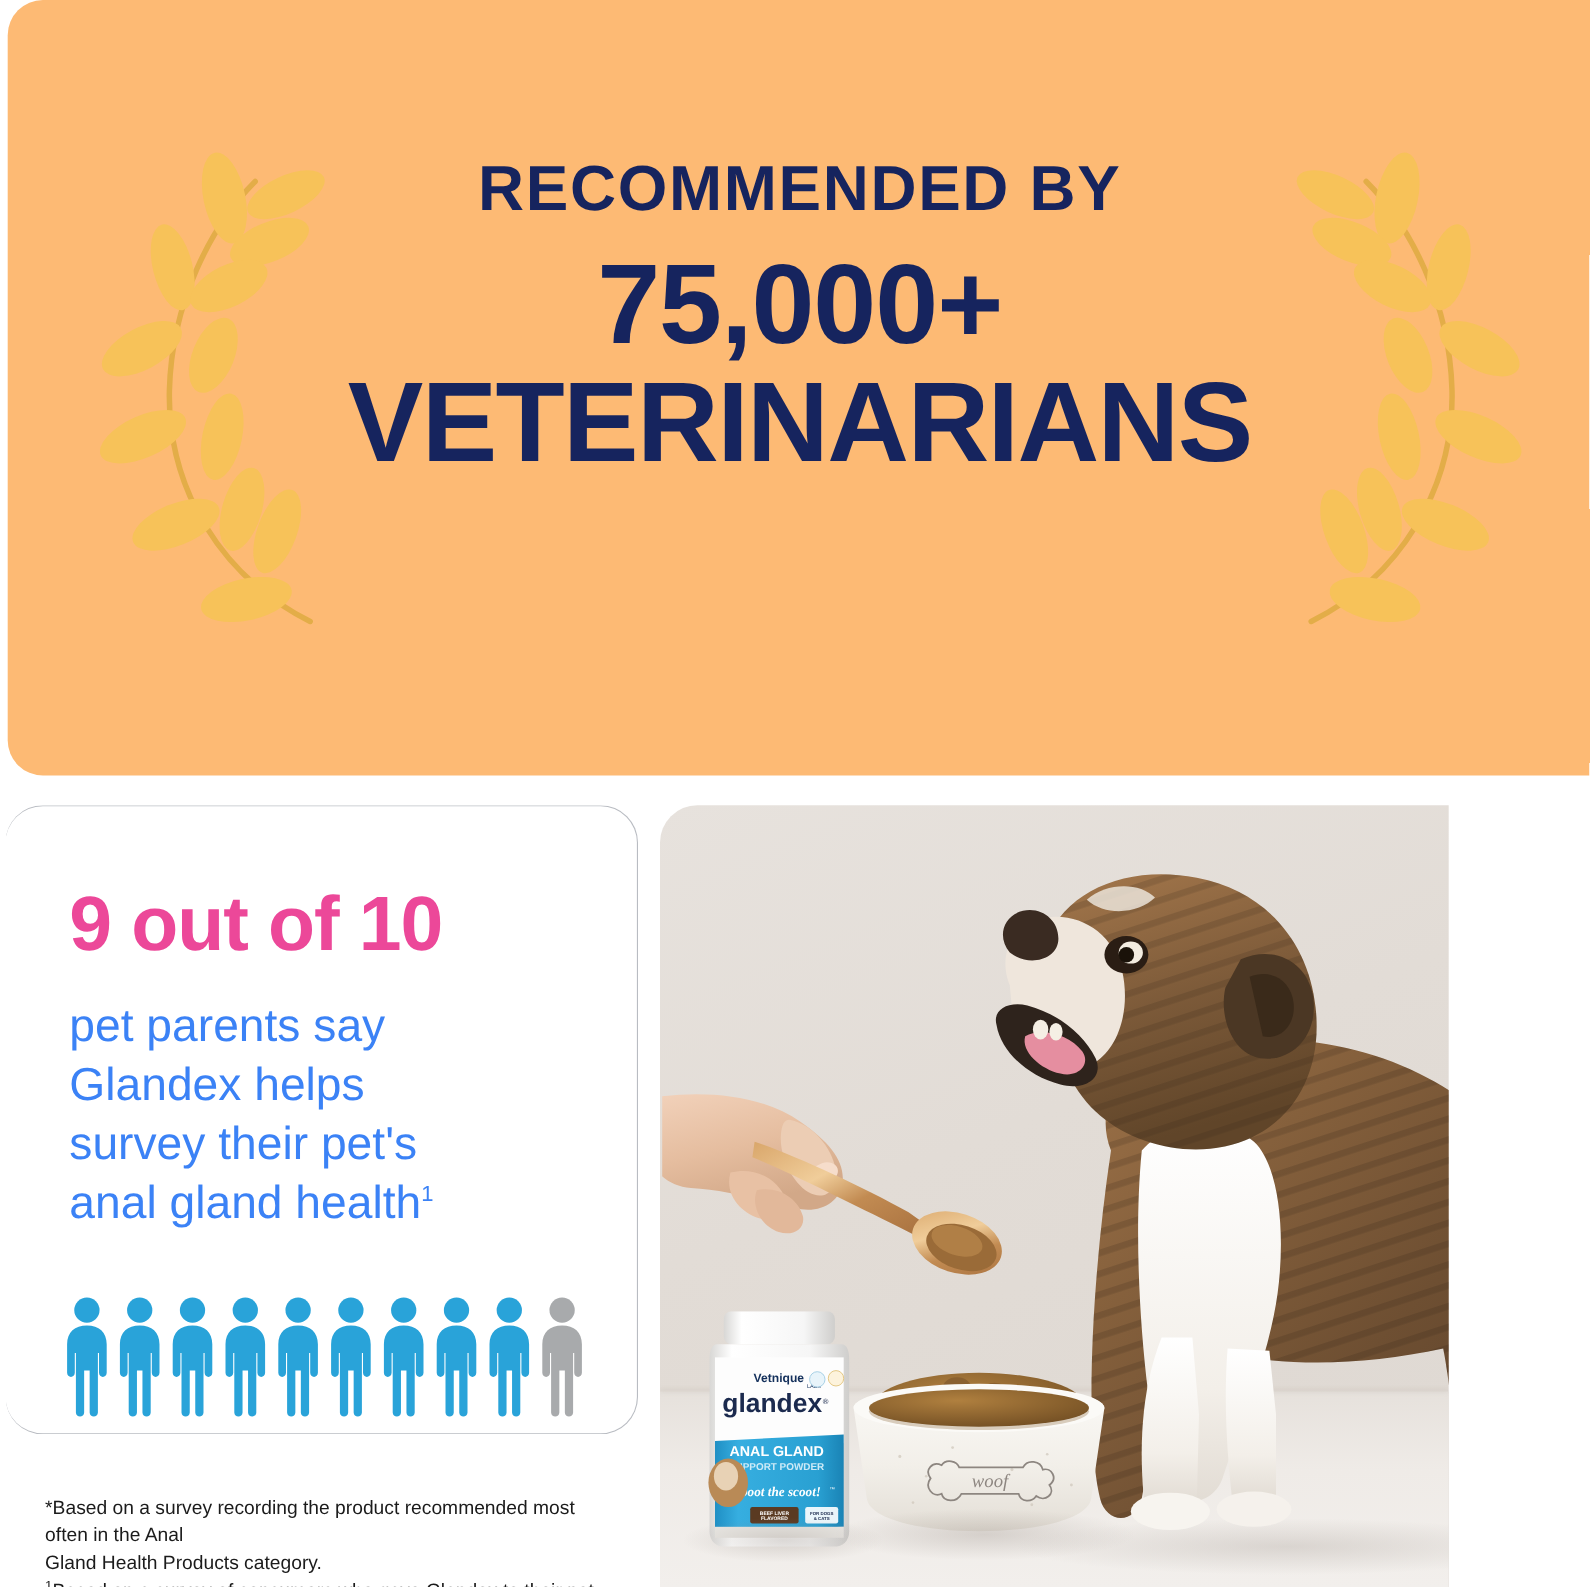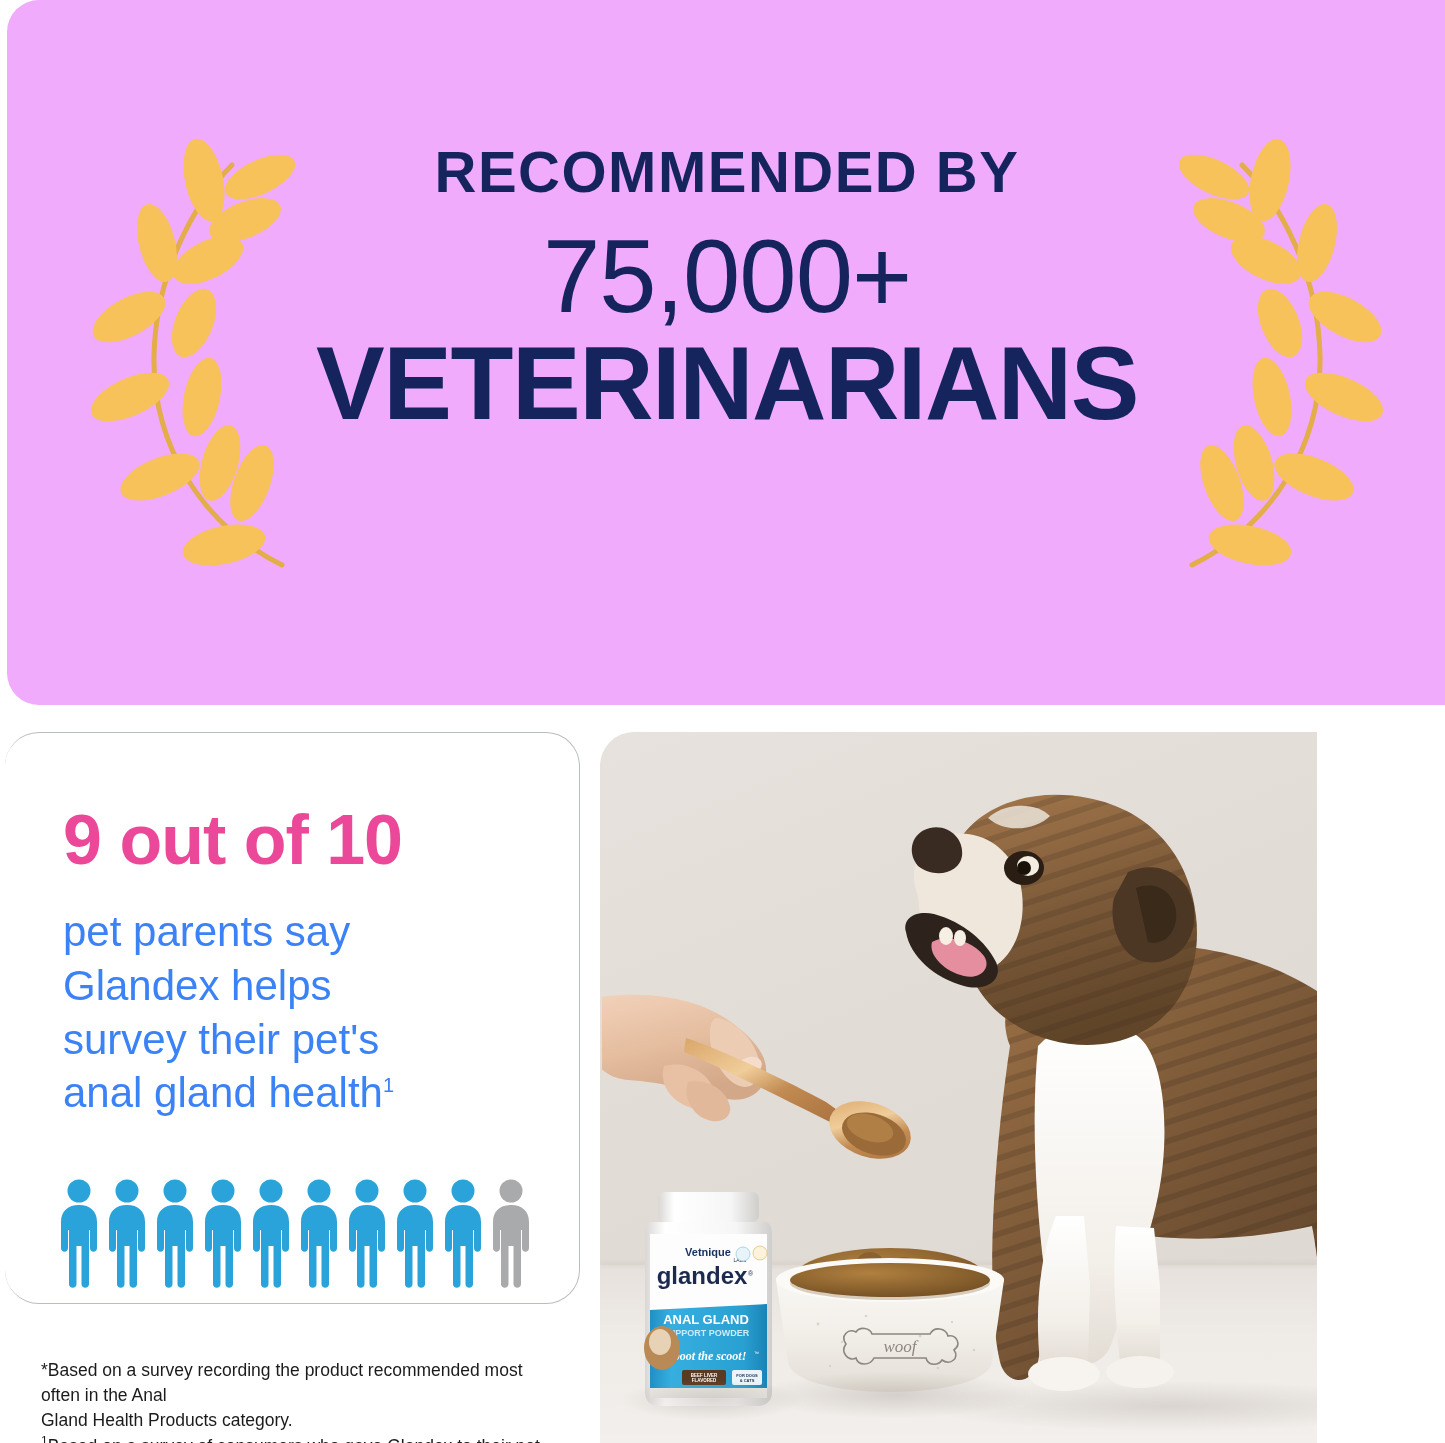--- a/index.html
+++ b/index.html
@@ -9,21 +9,21 @@
     font-family: "Liberation Sans", sans-serif;
     overflow: hidden;
     position: relative;
   }
 
   
   .banner {
     position: absolute;
     left: 7px; top: 0px;
     width: 1438px; height: 705px;
-    background: #f0abfc;
+    background: #fdba74;
     border-radius: 32px 0 0 32px;
     overflow: hidden;
   }
   .wreath {
     position: absolute;
     top: 125px;
     width: 250px; height: 450px;
   }
   .wreath.left  { left: 75px; }
   .wreath.right { left: 1135px; transform: scaleX(-1); }
@@ -37,21 +37,21 @@
   }
   .rec-by {
     font-size: 58px;
     font-weight: bold;
     letter-spacing: 1.5px;
     line-height: 1.0;
     padding-top: 18px;
   }
   .big-num {
     font-size: 103px;
-    font-weight: normal;
+    font-weight: bold;
     line-height: 1.12;
     letter-spacing: -1px;
     padding-top: 18px;
     text-align: center;
   }
   .big-word {
     font-size: 103px;
     font-weight: bold;
     line-height: 0.98;
     letter-spacing: -1.5px;

